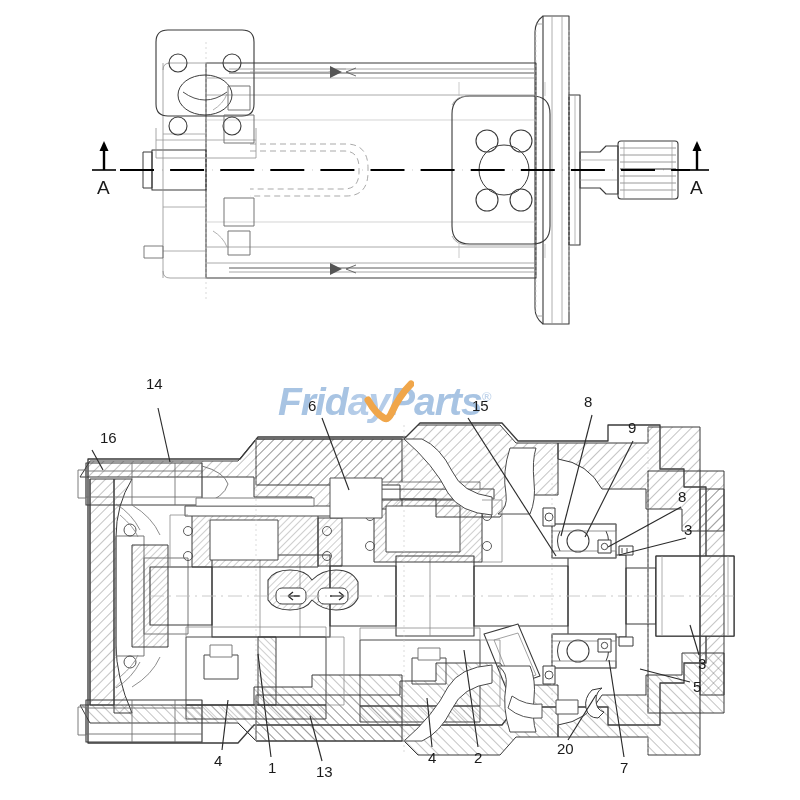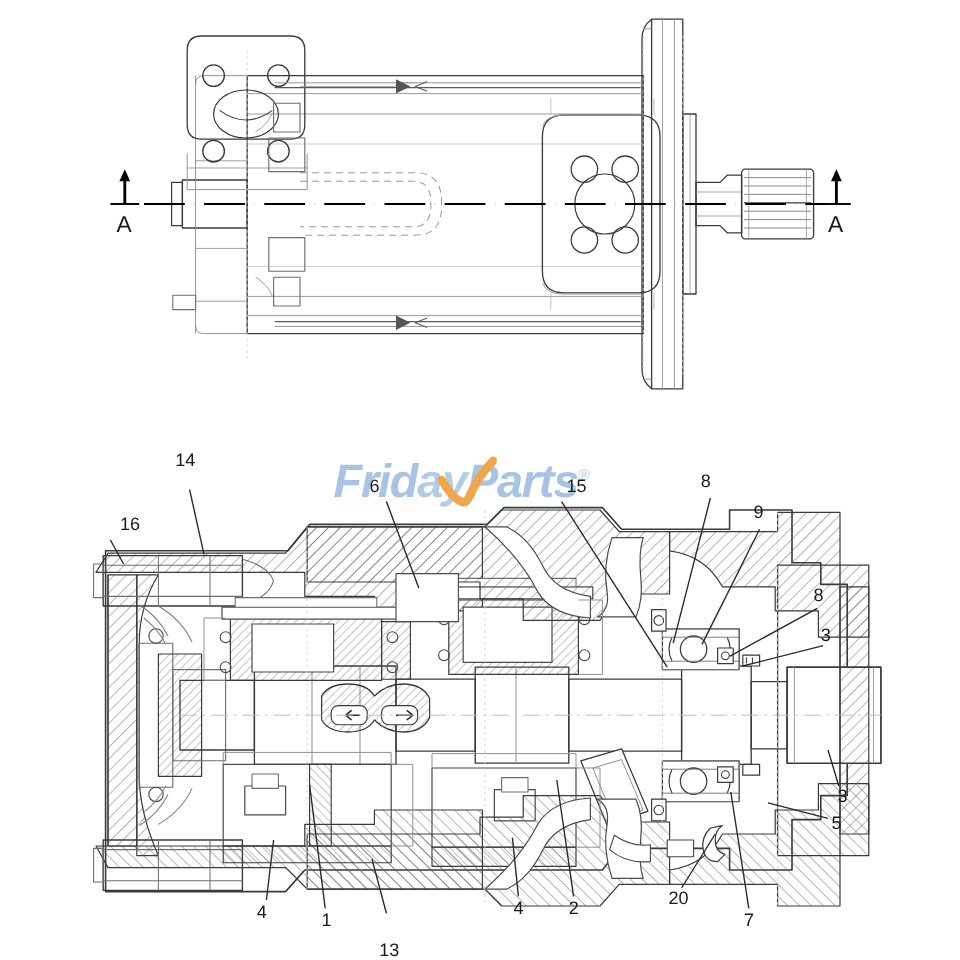--- a/index.html
+++ b/index.html
@@ -424,17 +424,17 @@
   <div class="lbl" style="left:584px;top:394px;">8</div>
   <div class="lbl" style="left:628px;top:420px;">9</div>
   <div class="lbl" style="left:678px;top:489px;">8</div>
   <div class="lbl" style="left:684px;top:522px;">3</div>
   <div class="lbl" style="left:698px;top:656px;">3</div>
   <div class="lbl" style="left:693px;top:679px;">5</div>
   <div class="lbl" style="left:557px;top:741px;">20</div>
   <div class="lbl" style="left:620px;top:760px;">7</div>
   <div class="lbl" style="left:474px;top:750px;">2</div>
   <div class="lbl" style="left:428px;top:750px;">4</div>
-  <div class="lbl" style="left:316px;top:764px;margin-top:21px;">13</div>
+  <div class="lbl" style="left:316px;top:764px;">13</div>
   <div class="lbl" style="left:268px;top:760px;">1</div>
   <div class="lbl" style="left:214px;top:753px;">4</div>
 
 </div>
 
 </body></html>

